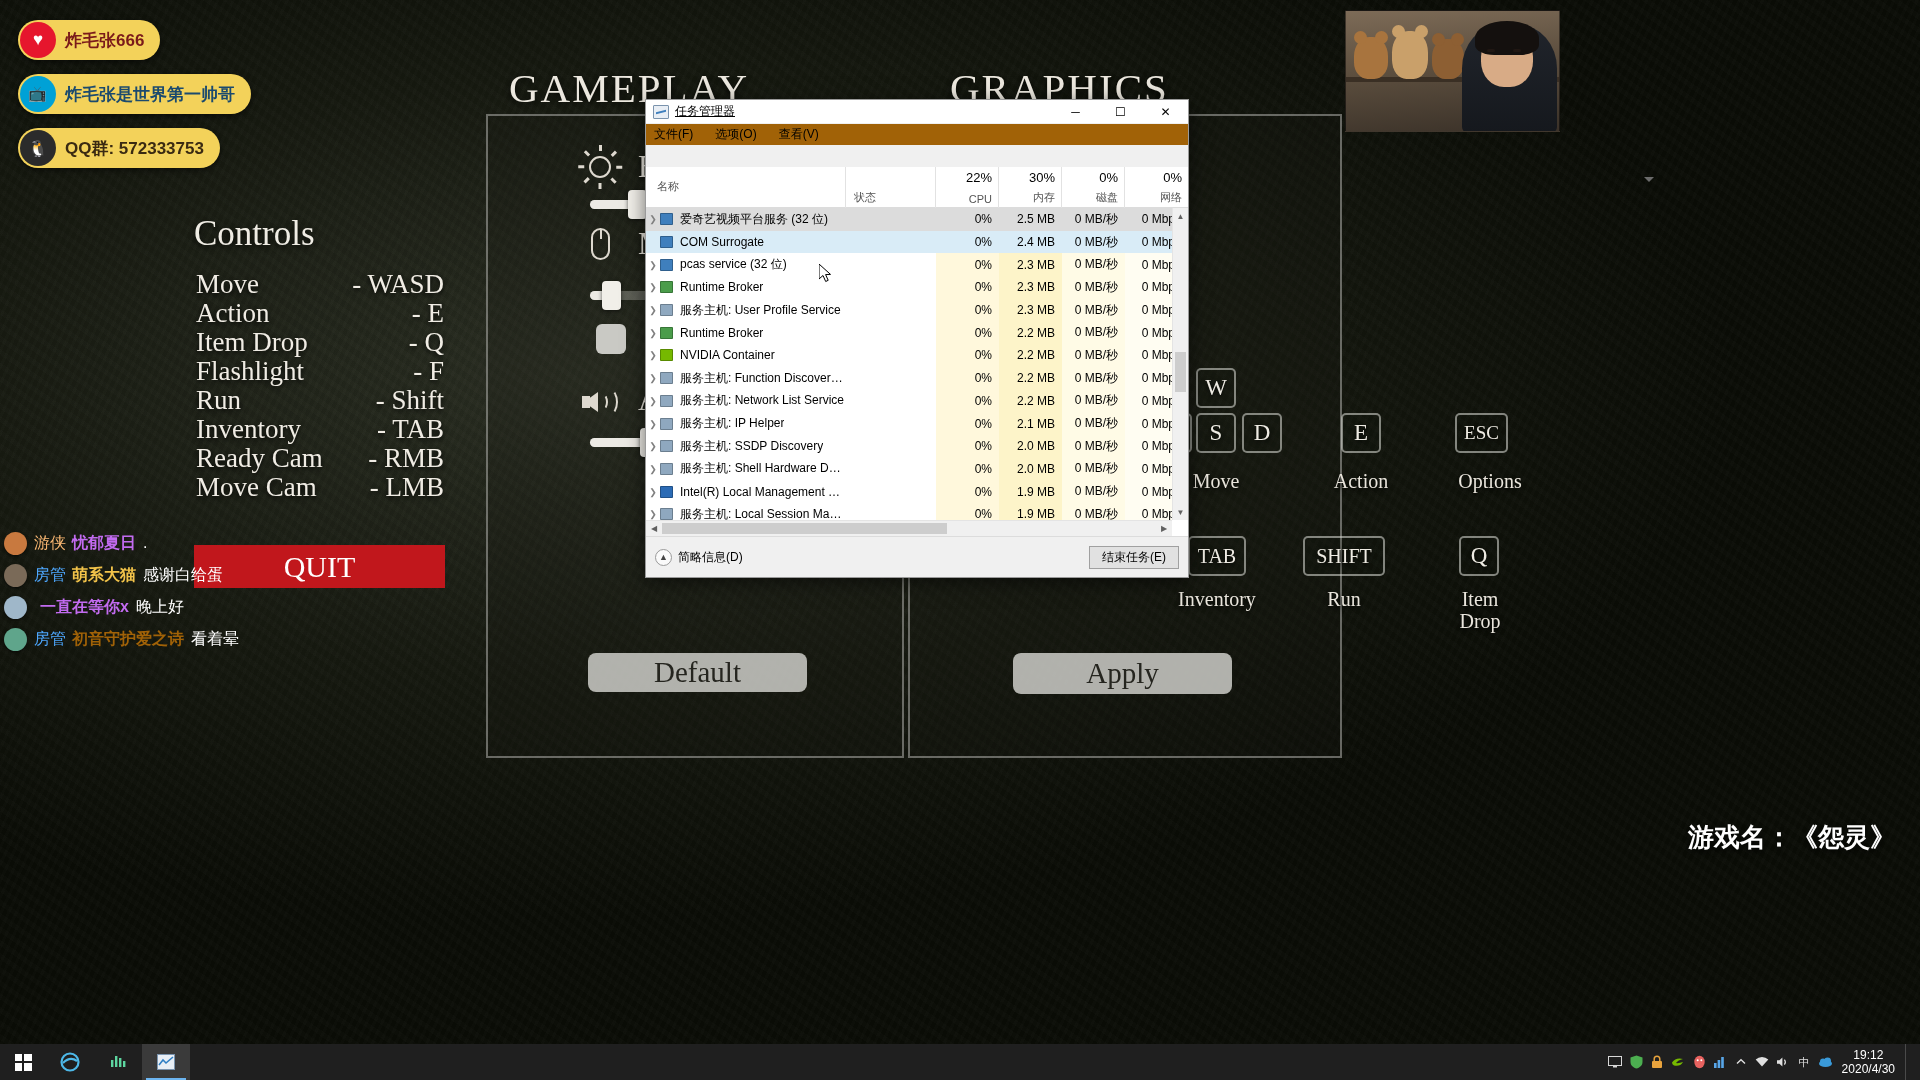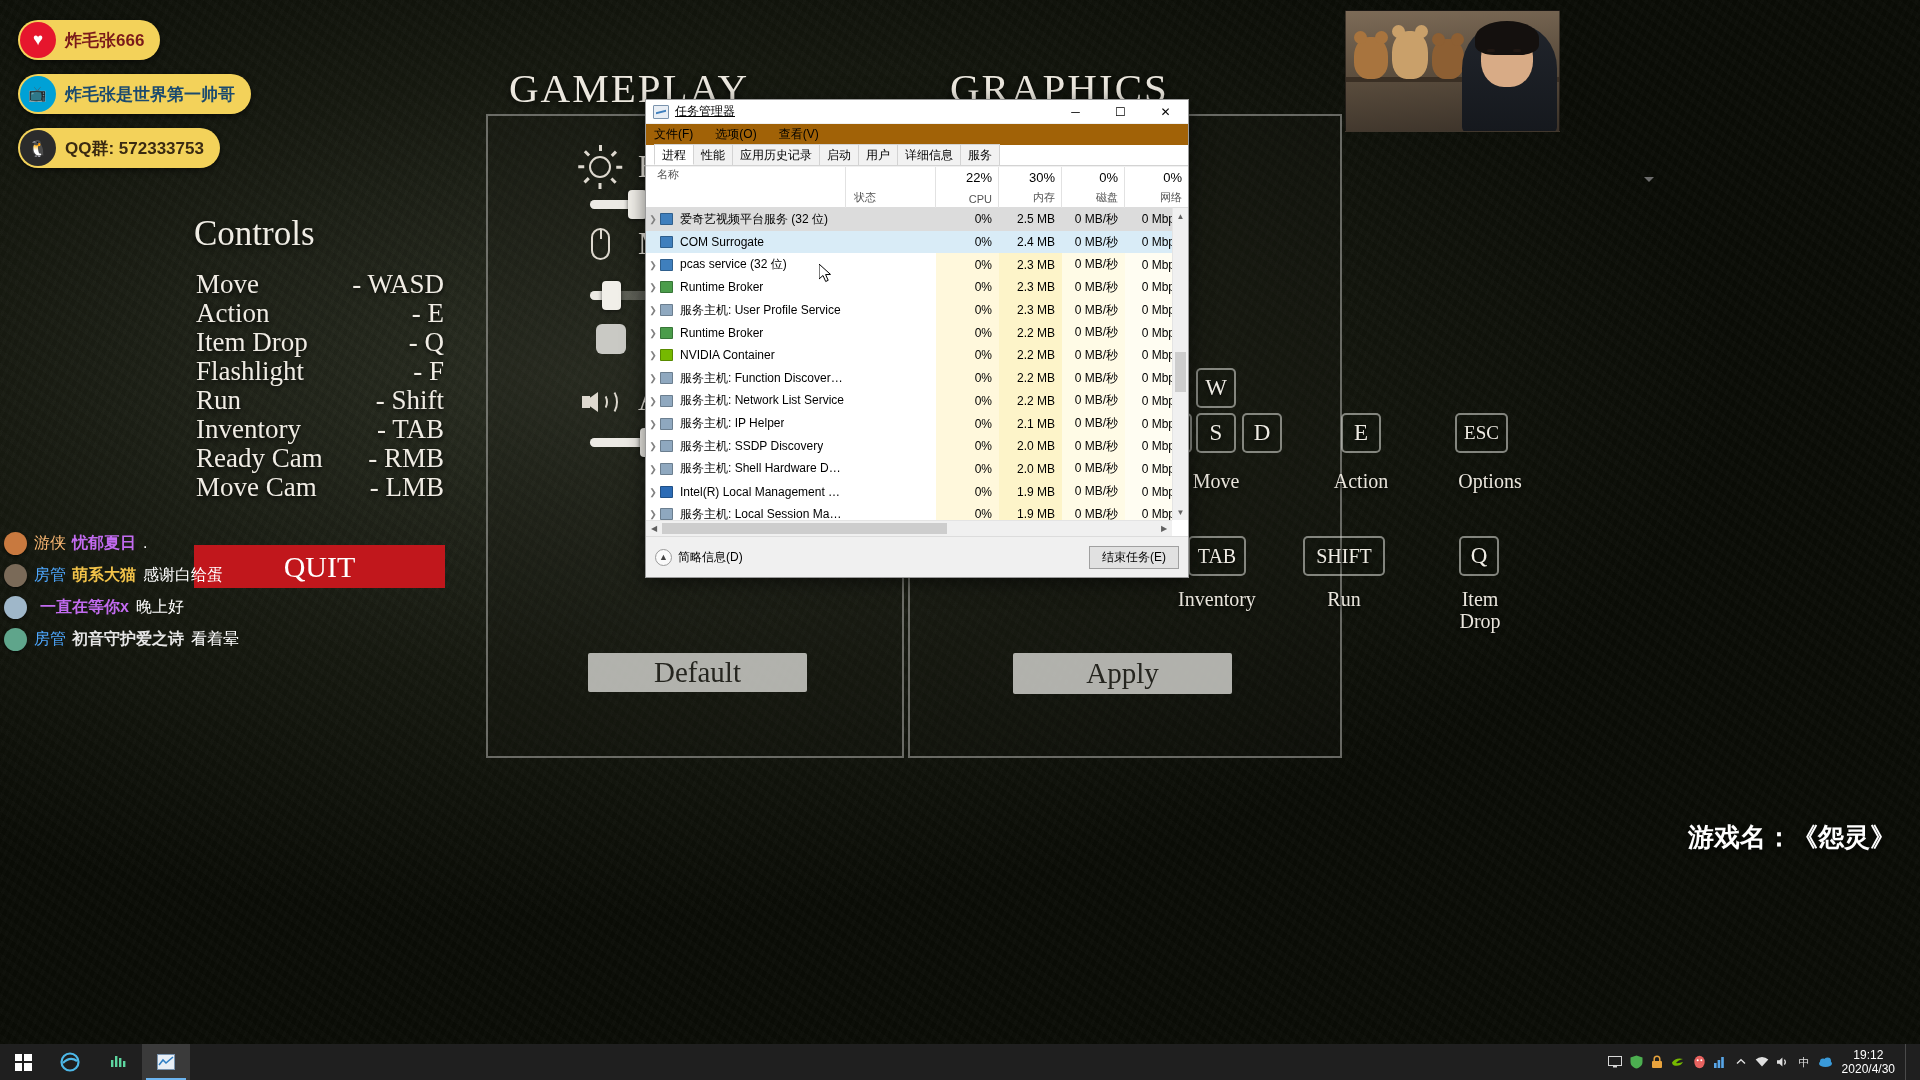--- a/index.html
+++ b/index.html
@@ -95,21 +95,21 @@
 
   .ghost-text{
     position:absolute; color:#e9e6dd; font-family:"Liberation Serif", serif;
     font-size:26px; text-shadow:0 2px 5px rgba(0,0,0,.8);
   }
 
   .big-btn{
     position:absolute; background:rgba(209,209,204,.83);
     color:#25251f; font-family:"Liberation Serif", serif;
     font-size:29px; display:flex; align-items:center; justify-content:center;
-    border-radius:2px;
+    border-radius:8px;
   }
   #btn-default{ left:588px; top:653px; width:219px; height:39px; }
   #btn-apply{ left:1013px; top:653px; width:219px; height:41px; }
 
   
   #controls-title{
     position:absolute; left:194px; top:214px; color:#efece4;
     font-family:"Liberation Serif", serif; font-size:35px;
     text-shadow:0 2px 6px rgba(0,0,0,.85);
   }
@@ -250,21 +250,21 @@
   }
   .tm-col{
     position:relative; border-right:1px solid #e2e2e2; height:41px;
     display:flex; flex-direction:column; justify-content:flex-end;
     padding-bottom:3px; font-size:11.5px; color:#444;
   }
   .tm-col .pct{
     position:absolute; top:3px; right:6px; font-size:13px; color:#000;
   }
   .tm-col .sub{ text-align:right; padding-right:6px; color:#555; font-size:11px; }
-  .tm-col.name{ flex:none; width:200px; justify-content:flex-start; }
+  .tm-col.name{ flex:none; width:200px; justify-content:center; }
   .tm-col.name .sub{ text-align:left; padding-left:11px; padding-right:0; }
   .tm-col.status{ flex:none; width:90px; }
   .tm-col.status .sub{ text-align:left; padding-left:8px; }
   .tm-col.num{ flex:none; width:63px; }
   #tm-sortarrow{
     position:absolute; left:998px; top:10px; width:0; height:0;
     border-left:5px solid transparent; border-right:5px solid transparent;
     border-top:5px solid #6b6b6b;
   }
 
@@ -499,21 +499,21 @@
   </div>
   <div class="chat-row">
     <div class="chat-av" style="background:#9fb7c9"></div>
     <span class="chat-tag"></span>
     <span class="chat-name" style="color:#c26bf0">一直在等你x</span>
     <span class="chat-msg">晚上好</span>
   </div>
   <div class="chat-row">
     <div class="chat-av" style="background:#5fa58b"></div>
     <span class="chat-tag" style="color:#4ea8ff">房管</span>
-    <span class="chat-name" style="color:#e5e5e5">初音守护爱之诗</span>
+    <span class="chat-name" style="color:#a16207">初音守护爱之诗</span>
     <span class="chat-msg">看着晕</span>
   </div>
 </div>
 
 <div id="webcam">
   <div class="wall"></div>
   <div class="shelf"></div>
   <div class="bear" style="left:8px;  top:26px; width:34px; height:42px; background:#a8743e;"></div>
   <div class="bear" style="left:46px; top:20px; width:36px; height:48px; background:#c9a06a;"></div>
   <div class="bear" style="left:86px; top:28px; width:32px; height:40px; background:#8d5f33;"></div>
@@ -533,29 +533,20 @@
     <div class="tm-wbtn">☐</div>
     <div class="tm-wbtn close">✕</div>
   </div>
 
   <div id="tm-menubar">
     <div class="tm-menu">文件(F)</div>
     <div class="tm-menu">选项(O)</div>
     <div class="tm-menu">查看(V)</div>
   </div>
 
-  <div id="tm-tabs">
-    <div class="tm-tab active">进程</div>
-    <div class="tm-tab">性能</div>
-    <div class="tm-tab">应用历史记录</div>
-    <div class="tm-tab">启动</div>
-    <div class="tm-tab">用户</div>
-    <div class="tm-tab">详细信息</div>
-    <div class="tm-tab">服务</div>
-  </div>
 
   <div id="tm-body">
 
     <div class="tint" id="tint-cpu"></div>
     <div class="tint" id="tint-mem"></div>
     <div class="tint" id="tint-dsk"></div>
     <div class="tint" id="tint-net"></div>
 
     <div id="tm-colhdr">
       <div class="tm-col name">

